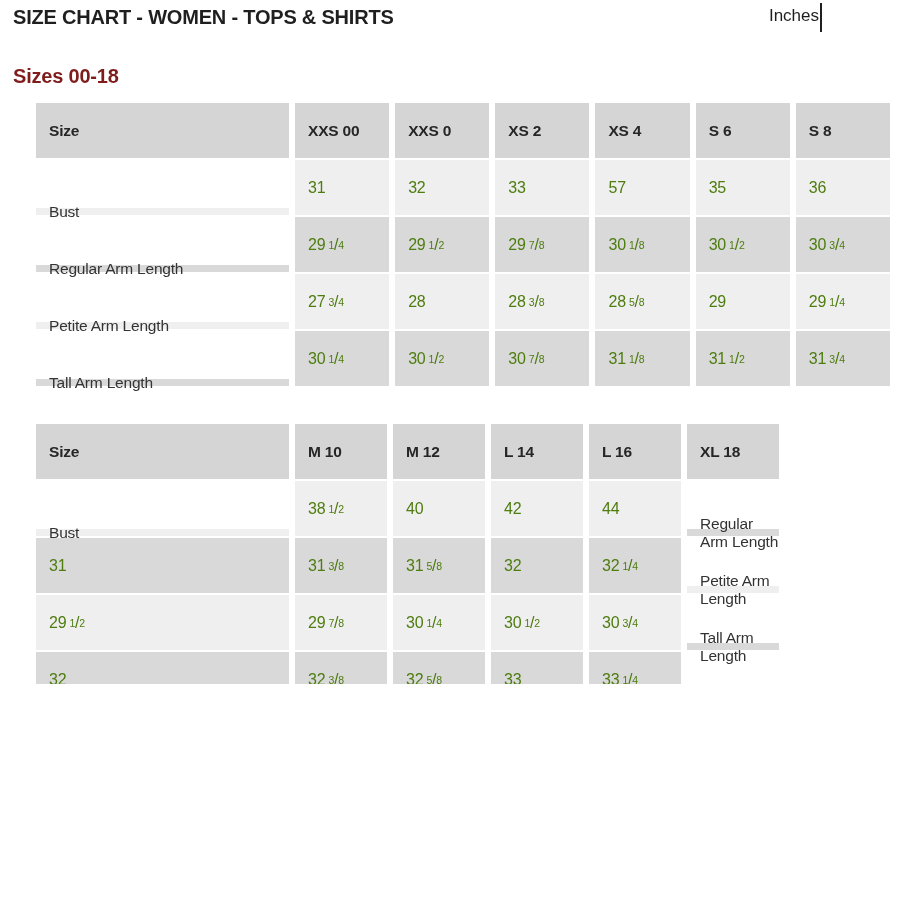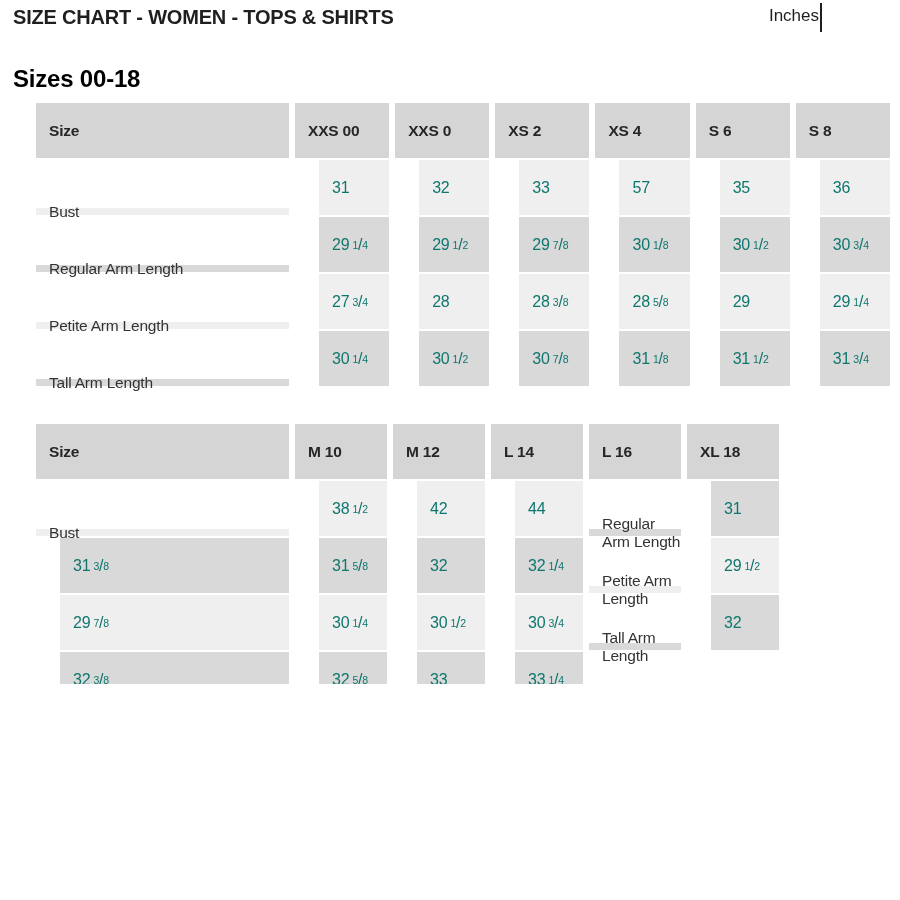--- a/index.html
+++ b/index.html
@@ -38,24 +38,24 @@
   }
   .units-divider {
     width: 2px;
     height: 29px;
     background: #1f1f1f;
   }
   .section-subtitle {
     position: absolute;
     left: 13px;
     top: 65px;
-    font-size: 24px;
+    font-size: 20px;
     font-weight: 700;
     letter-spacing: -0.2px;
-    color: #000000;
+    color: #7f1d1d;
   }
   .size-grid {
     position: absolute;
     left: 12px;
     display: grid;
     gap: 2px 6px;
     grid-auto-rows: 55px;
     background: #ffffff;
     padding-left: 24px;
   }
@@ -69,21 +69,21 @@
   }
   .cell.header {
     background: #d5d5d5;
     font-weight: 700;
     font-size: 15.5px;
     color: #262626;
   }
   .cell.light { background: #f0efef; }
   .cell.dark  { background: #d9d9d9; }
   .cell.row-label { font-size: 15.5px; color: #333333; margin-top: 48px; }
-  .cell.value { font-size: 16px; color: #0f766e; margin-left: 24px; }
+  .cell.value { font-size: 16px; color: #4d7c0f; }
   .cell.value sup {
     font-size: 10.5px;
     line-height: 0;
     vertical-align: 5px;
     margin-left: 3px;
   }
   .cell.value sub {
     font-size: 10.5px;
     line-height: 0;
     vertical-align: -4px;
@@ -143,20 +143,21 @@
 
   <div class="size-grid t2">
       <div class="cell header">Size</div>
       <div class="cell header">M 10</div>
       <div class="cell header">M 12</div>
       <div class="cell header">L 14</div>
       <div class="cell header">L 16</div>
       <div class="cell header">XL 18</div>
       <div class="cell row-label light">Bust</div>
       <div class="cell value light">38<sup>1</sup>/<sub>2</sub></div>
+      <div class="cell value light">40</div>
       <div class="cell value light">42</div>
       <div class="cell value light">44</div>
       <div class="cell row-label dark">Regular Arm Length</div>
       <div class="cell value dark">31</div>
       <div class="cell value dark">31<sup>3</sup>/<sub>8</sub></div>
       <div class="cell value dark">31<sup>5</sup>/<sub>8</sub></div>
       <div class="cell value dark">32</div>
       <div class="cell value dark">32<sup>1</sup>/<sub>4</sub></div>
       <div class="cell row-label light">Petite Arm Length</div>
       <div class="cell value light">29<sup>1</sup>/<sub>2</sub></div>

